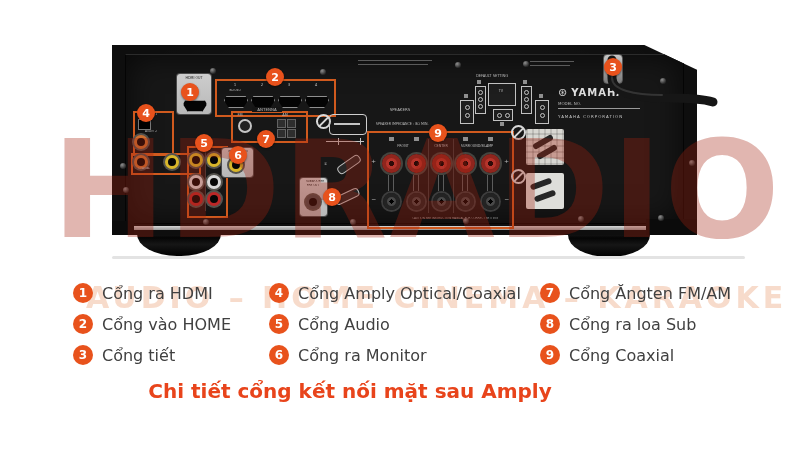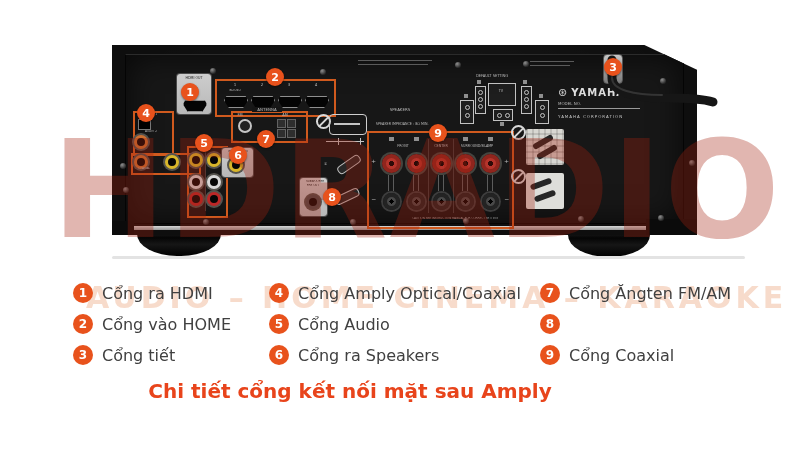--- a/index.html
+++ b/index.html
@@ -323,31 +323,32 @@
     <div class="lrow">
       <span class="lnum">4</span>
       <span class="llabel">Cổng Amply Optical/Coaxial</span>
     </div>
     <div class="lrow">
       <span class="lnum">5</span>
       <span class="llabel">Cổng Audio</span>
     </div>
     <div class="lrow">
       <span class="lnum">6</span>
-      <span class="llabel">Cổng ra Speakers</span>
+      <span class="llabel">Cổng ra Monitor</span>
     </div>
   </div>
 
   <div class="lcol" style="left:540px;">
     <div class="lrow">
       <span class="lnum">7</span>
       <span class="llabel">Cổng Ăngten FM/AM</span>
     </div>
     <div class="lrow">
       <span class="lnum">8</span>
+      <span class="llabel">Cổng ra loa Sub</span>
     </div>
     <div class="lrow">
       <span class="lnum">9</span>
       <span class="llabel">Cổng Coaxial</span>
     </div>
   </div>
 
   <div class="caption">Chi tiết cổng kết nối mặt sau Amply</div>
 
 </div>

